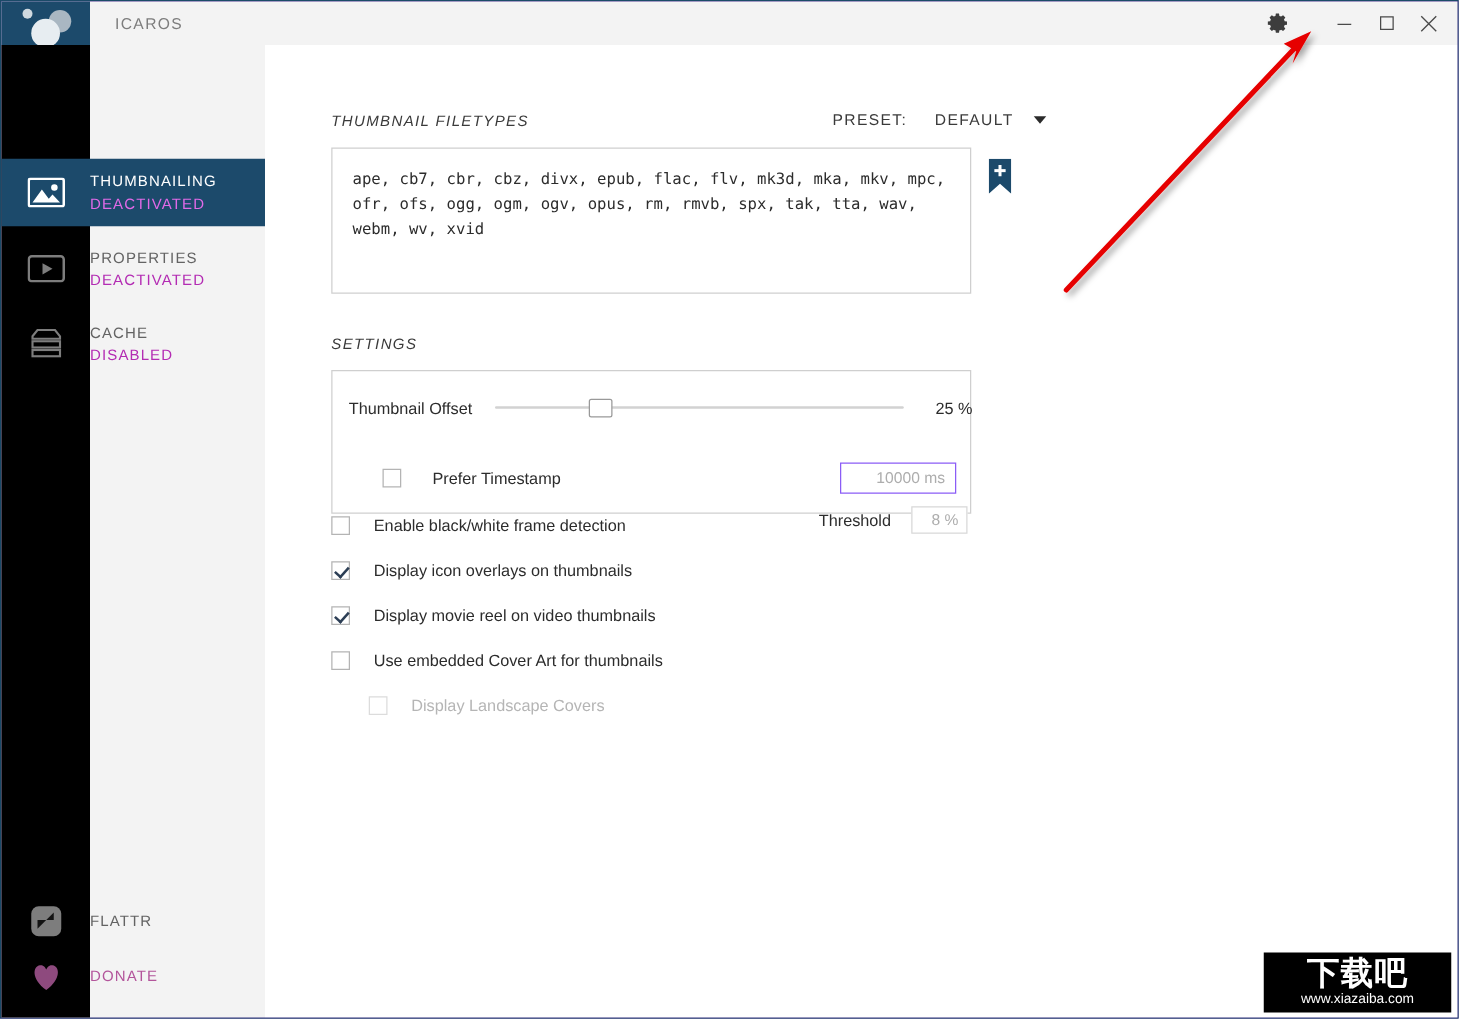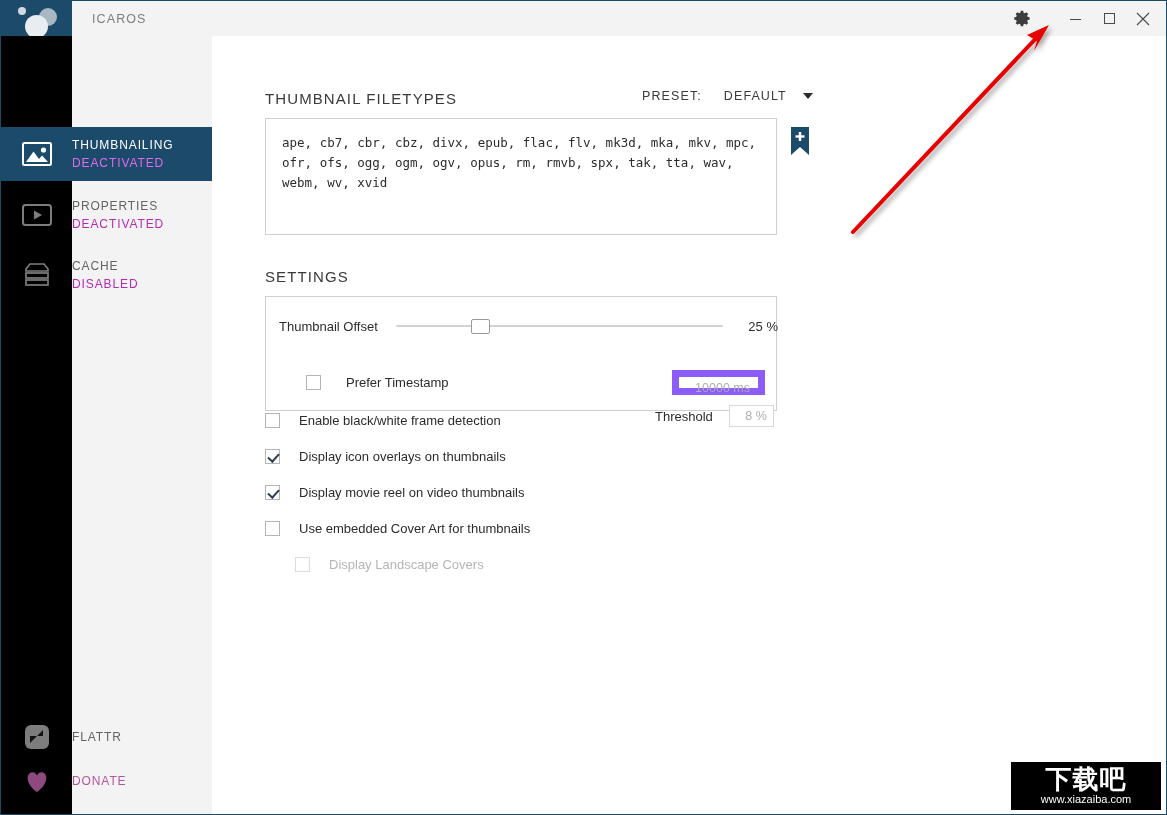--- a/index.html
+++ b/index.html
@@ -92,31 +92,31 @@
   .nav-label.donate { color: #b3559b; }
 
   
   #content {
     position: absolute; left: 211px; top: 35px;
     width: 955px; height: 779px;
     background: #ffffff;
   }
   .section-title {
     position: absolute;
-    font-size: 15px; letter-spacing: 1.1px; color: #3a3a3a;
+    font-size: 12px; letter-spacing: 1.1px; color: #3a3a3a; font-style: italic;
   }
   #ft-title { left: 53px; top: 54px; }
   #settings-title { left: 53px; top: 232px; }
 
   #preset-wrap {
     position: absolute; left: 430px; top: 53px;
     display: flex; align-items: center; cursor: pointer;
   }
   #preset-label {
-    font-size: 12.5px; letter-spacing: 1.1px; color: #3a3a3a;
+    font-size: 12.5px; letter-spacing: 1.1px; color: #3a3a3a; margin-left: 24px;
   }
   #preset-value {
     font-size: 12.5px; letter-spacing: 1.1px; color: #3a3a3a;
     margin-left: 22px;
   }
   #preset-caret {
     margin-left: 16px; width: 0; height: 0;
     border-left: 5px solid transparent;
     border-right: 5px solid transparent;
     border-top: 6px solid #2b2b2b;
@@ -192,21 +192,21 @@
     border: solid #2c3e55;
     border-width: 0 2px 2px 0;
     transform: rotate(42deg);
   }
   .cbx.disabled { border-color: #dcdcdc; }
   #ts-cbx { margin-left: 40px; }
   #ts-label { margin-left: 25px; font-size: 13px; color: #2c2c2c; }
   #ts-input {
     margin-left: auto; margin-right: 13px;
     width: 93px; height: 25px;
-    border: 7px solid #8b5cf6; background: #ffffff;
+    border: 1px solid #8b5cf6; background: #ffffff;
     font-size: 12.5px; color: #adadad;
     text-align: right; padding-right: 8px; line-height: 23px;
   }
 
   .opt-row {
     position: absolute; left: 53px;
     width: 512px; height: 22px;
     display: flex; align-items: center;
   }
   .opt-label { margin-left: 19px; font-size: 13px; color: #2c2c2c; }

